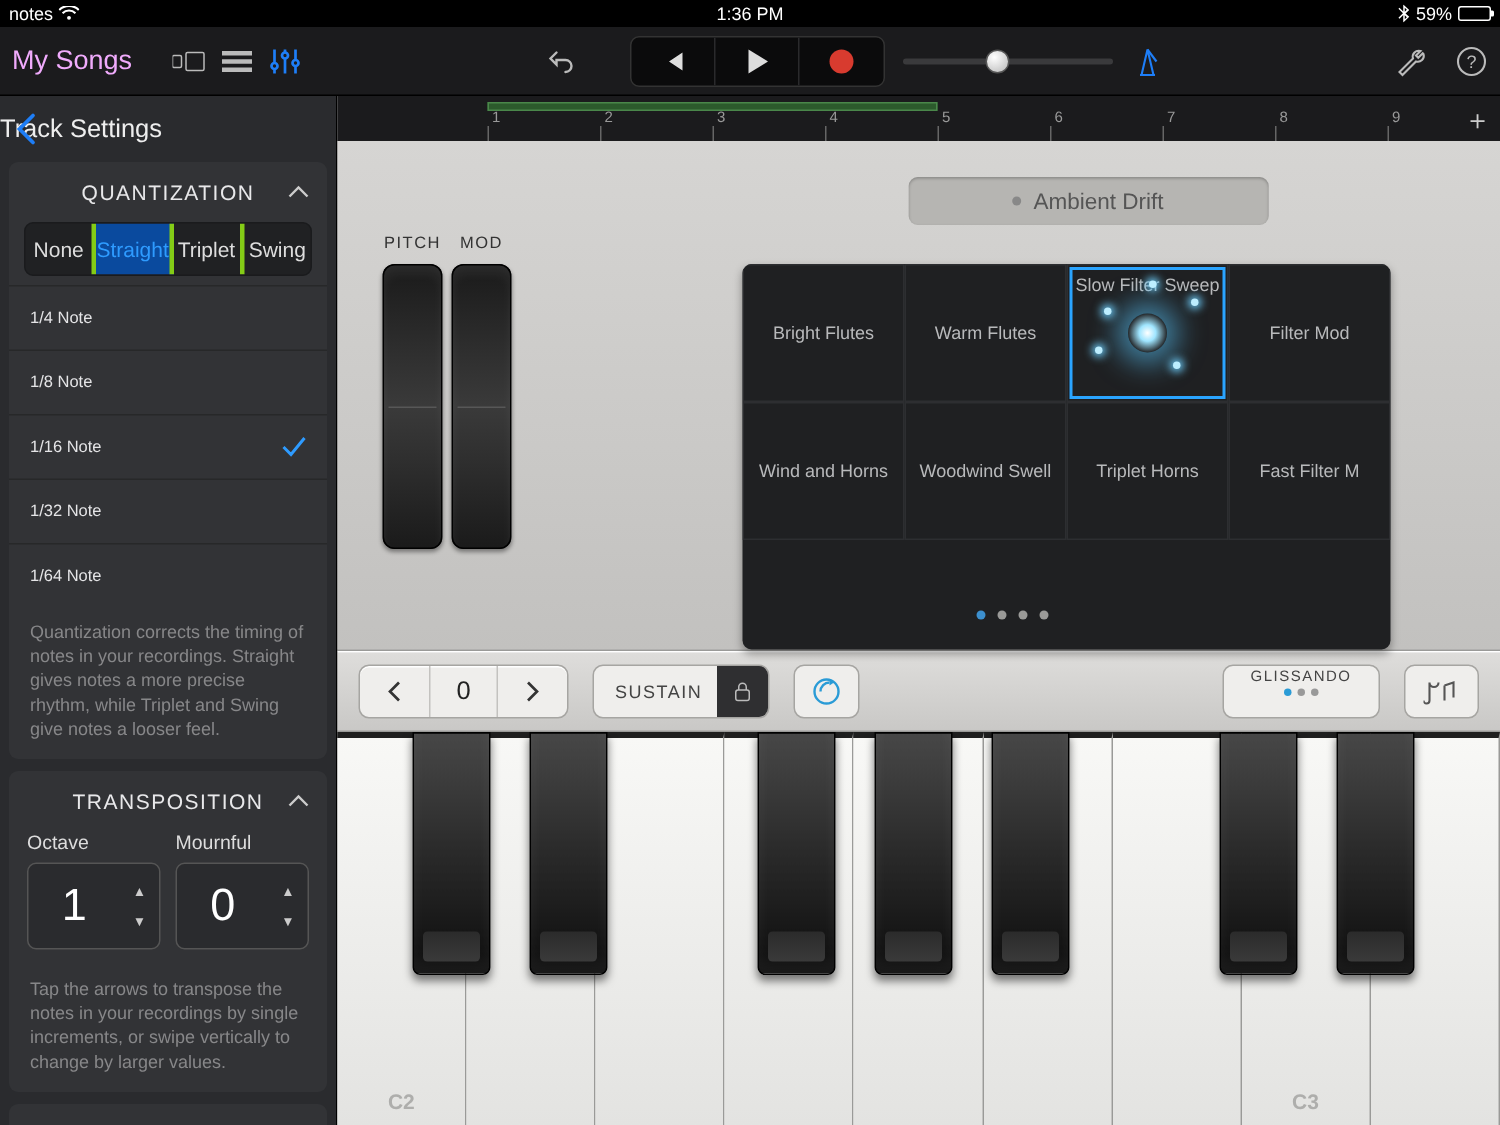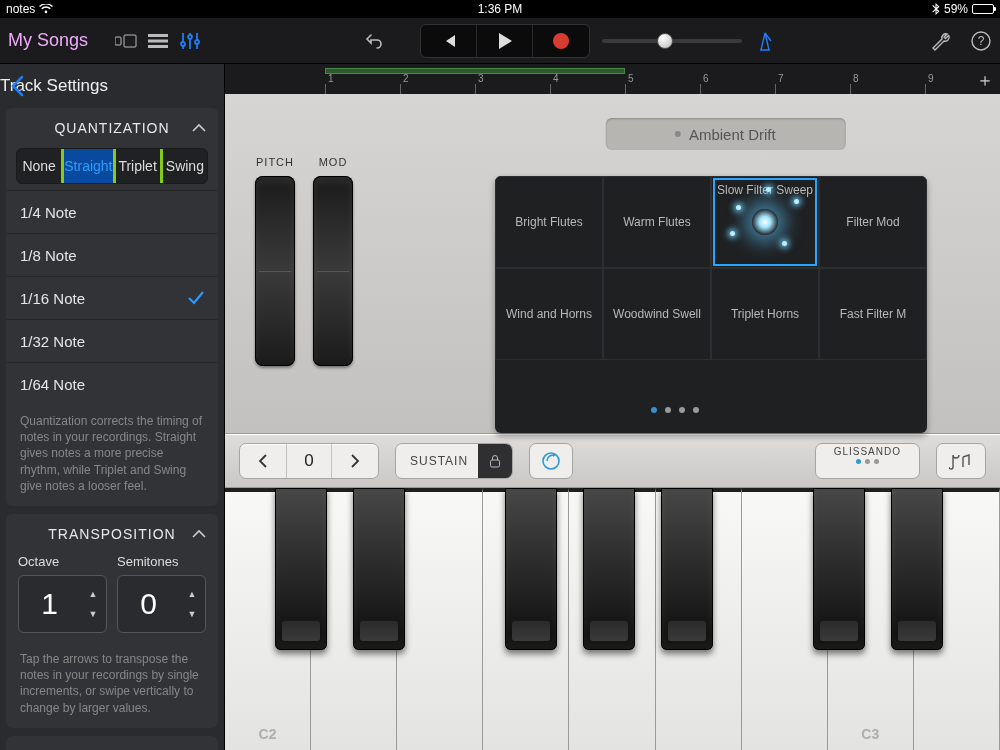--- a/index.html
+++ b/index.html
@@ -41,21 +41,21 @@
 .ts-back { position: absolute; left: 10px; top: 50%; transform: translateY(-50%); color: #1e7ef7; }
 .ts-title { font-size: 17px; font-weight: 400; }
 .ts-body { flex: 1; overflow-y: hidden; padding: 0 6px 8px; }
 .section { background: #323336; border-radius: 6px; margin-bottom: 8px; }
 .section-hdr { height: 40px; display: flex; align-items: center; justify-content: center; position: relative; color: #e8e8ea; font-size: 14px; letter-spacing: 1px; }
 .section-hdr .chev { position: absolute; right: 12px; }
 .seg4 { display: flex; margin: 0 10px 6px; background: #202123; border-radius: 6px; overflow: hidden; border: 1px solid #1a1b1d; }
 .seg4 .seg-btn { flex: 1; height: 34px; display: flex; align-items: center; justify-content: center; font-size: 14px; color: #ddd; border-right: 3px solid #84cc16; }
 .seg4 .seg-btn:last-child { border-right: none; }
 .seg4 .seg-btn.sel { background: #0a4a9e; color: #2e9bff; }
-.list-item { height: 43px; display: flex; align-items: center; padding: 0 14px; font-size: 15px; color: #e5e5e7; border-top: 1px solid #272829; }
+.list-item { height: 43px; display: flex; align-items: center; padding: 0 14px; font-size: 11px; color: #e5e5e7; border-top: 1px solid #272829; }
 .list-item .check { margin-left: auto; color: #2e9bff; }
 .help-text { font-size: 12px; color: #878789; padding: 8px 14px 12px; line-height: 1.35; }
 .transp-row { display: flex; gap: 10px; padding: 0 12px 10px; }
 .transp-col { flex: 1; }
 .transp-label { font-size: 13px; color: #ddd; margin-bottom: 6px; display: block; }
 .transp-box { height: 58px; border: 1px solid #555; border-radius: 6px; display: flex; align-items: center; background: #2a2b2e; }
 .transp-val { flex: 1; text-align: center; font-size: 30px; font-weight: 300; color: #fff; }
 .transp-arrows { width: 26px; display: flex; flex-direction: column; align-items: center; justify-content: center; gap: 10px; }
 .transp-arrows span { color: #ccc; font-size: 9px; }
 
@@ -67,21 +67,21 @@
 .ruler .bar { height: 30px; display: flex; flex-direction: column; justify-content: flex-end; }
 .ruler .bar .num { color: #999; font-size: 10px; padding-left: 3px; }
 .ruler .bar .tick { height: 10px; border-left: 1px solid #666; }
 .ruler .region { position: absolute; left: 100px; top: 4px; width: 300px; height: 6px; background: #2c5a2c; border: 1px solid #4a874a; }
 .ruler .plus { position: absolute; right: 6px; top: 4px; color: #ccc; font-size: 18px; }
 
 
 .inst-top { background: linear-gradient(#d6d5d3, #c2c1bf); height: 340px; display: flex; position: relative; border-bottom: 1px solid #9a9a98; }
 .preset-pill { position: absolute; top: 24px; left: 50%; transform: translateX(-3%); width: 240px; height: 32px; background: #b6b5b2; border-radius: 6px; display: flex; align-items: center; justify-content: center; gap: 8px; color: #555; font-size: 15px; box-shadow: inset 0 1px 2px rgba(0,0,0,.25); }
 .preset-pill .led { width: 6px; height: 6px; border-radius: 50%; background: #888; }
-.wheel-area { width: 170px; display: flex; gap: 18px; align-items: flex-start; padding: 62px 0 0 30px; }
+.wheel-area { width: 170px; display: flex; gap: 6px; align-items: flex-start; padding: 62px 0 0 30px; }
 .wheel-col { display: flex; flex-direction: column; align-items: center; }
 .wheel-label { font-size: 11px; letter-spacing: 1px; color: #333; margin-bottom: 8px; }
 .wheel { width: 40px; height: 190px; background: linear-gradient(#1a1a1a, #2e2e2e 30%, #3a3a3a 50%, #2e2e2e 70%, #1a1a1a); border-radius: 8px; box-shadow: inset 0 0 0 1px #000, inset 0 6px 8px rgba(255,255,255,.08), 0 2px 3px rgba(0,0,0,.4); position: relative; }
 .wheel::after { content:""; position:absolute; left:4px; right:4px; top:50%; height:1px; background: rgba(255,255,255,.15);}
 .pad-grid { margin-left: 100px; margin-top: 82px; background: #1f2022; border-radius: 6px; overflow: hidden; box-shadow: 0 3px 6px rgba(0,0,0,.35); display: grid; grid-template-columns: repeat(4, 108px); grid-template-rows: 92px 92px; }
 .pad { border: 1px solid #2d2e31; display: flex; align-items: center; justify-content: center; text-align: center; font-size: 12px; color: #b8b9bb; padding: 4px; position: relative; }
 .pad.sel { outline: 2px solid #2aa4ff; outline-offset: -4px; }
 .pad .glow { position:absolute; inset:0; display:flex; align-items:center; justify-content:center; }
 .pad .glow span.core { width: 26px; height:26px; border-radius:50%; background: radial-gradient(circle, #fff 0%, #9fe5ff 30%, rgba(70,190,255,0) 72%); box-shadow: 0 0 18px 8px rgba(90,200,255,.55); }
 .pad .glow i { position:absolute; width:5px; height:5px; border-radius:50%; background:#bdeeff; box-shadow:0 0 6px 2px #6fd1ff; }
@@ -280,21 +280,21 @@
             <span class="transp-label">Octave</span>
             <div class="transp-box">
               <span class="transp-val">1</span>
               <div class="transp-arrows">
                   <span>▲</span>
                   <span>▼</span>
                 </div>
             </div>
           </div>
           <div class="transp-col">
-            <span class="transp-label">Semitones</span>
+            <span class="transp-label">Mournful</span>
             <div class="transp-box">
               <span class="transp-val">0</span>
               <div class="transp-arrows">
                   <span>▲</span>
                   <span>▼</span>
                 </div>
             </div>
           </div>
         </div>
         <div class="help-text">Tap the arrows to transpose the notes in your recordings by single increments, or swipe vertically to change by larger values.</div>

